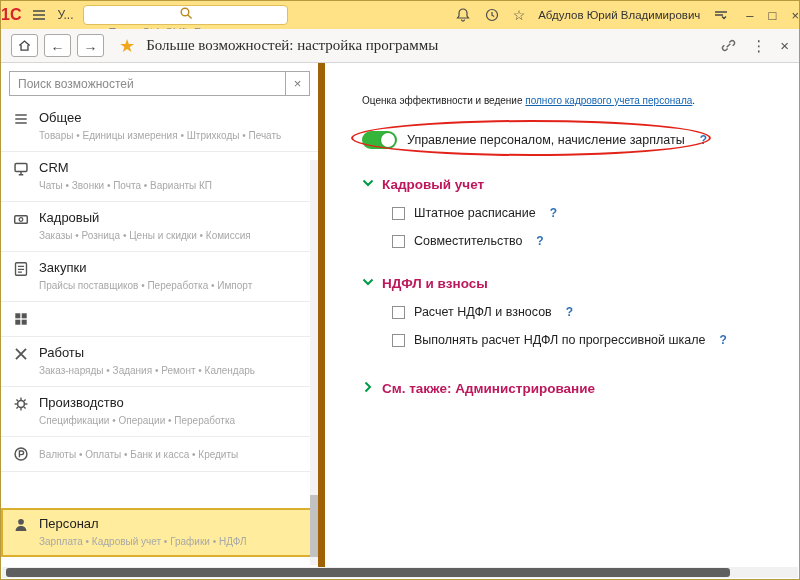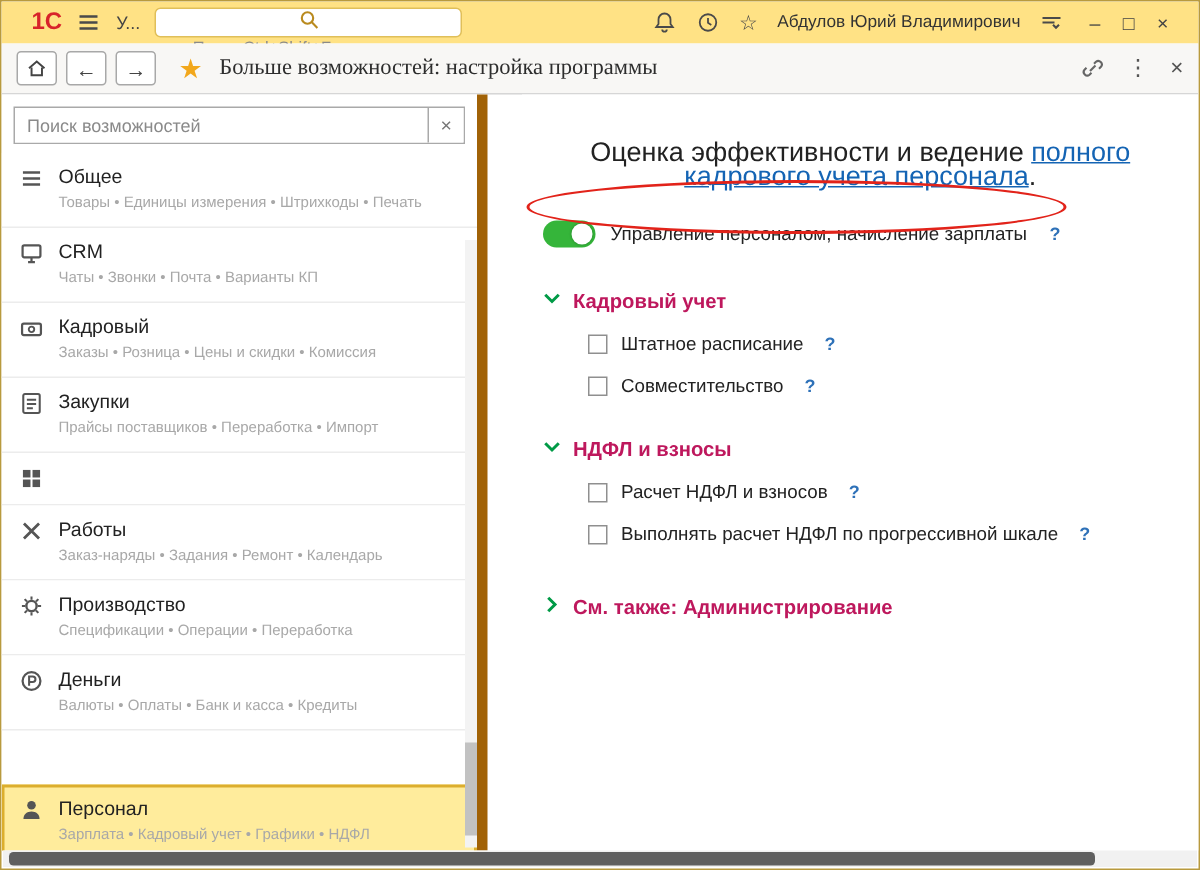--- a/index.html
+++ b/index.html
@@ -5,21 +5,21 @@
   * { margin:0; padding:0; box-sizing:border-box; }
   html,body { width:800px; height:580px; }
   body {
     font-family:"Liberation Sans", sans-serif;
     font-size:12px; color:#333; background:#fff;
     position:relative; overflow:hidden;
     border:1px solid #b89a3e;
   }
   
   .topbar { position:absolute; top:0; left:0; right:0; height:28px; background:#ffe285;
-            display:flex; align-items:center; padding:0 20px; gap:10px; }
+            display:flex; align-items:center; padding:0 0; gap:10px; }
   .logo { color:#d8232a; font-weight:bold; font-size:16px; line-height:1; }
   .win-label { font-size:12px; color:#444; }
   .tb-search { display:flex; align-items:center; gap:6px; background:#fff;
                border:1px solid #e0bf5a; border-radius:4px; height:20px; padding:0 8px; width:205px;flex-direction:column; }
   .tb-search input { border:none; outline:none; font-size:11px; width:155px; color:#555;
                      background:transparent; font-family:inherit; }
   input::placeholder { color:#8a8a8a; }
   .tb-right { margin-left:auto; display:flex; align-items:center; gap:13px; }
   .username { font-size:11.5px; color:#333; white-space:nowrap; }
   .glyph { color:#4a4a4a; font-size:14px; line-height:1; }
@@ -51,21 +51,21 @@
   .si-icon { width:16px; height:16px; margin-top:1px; flex:0 0 16px; }
   .si-label { font-size:13px; color:#222; line-height:16px; }
   .si-sub { font-size:10px; color:#a8a8a8; line-height:12px; margin-top:4px; }
   .side-item.selected { background:#ffec9c; border:2px solid #dcae2e; padding:6px 10px 7px 10px;margin-top:36px; }
   .sb-vtrack { position:absolute; top:97px; right:0; width:8px; bottom:2px; background:#f3f3f3; }
   .sb-vthumb { position:absolute; bottom:8px; right:0; width:8px; height:62px; background:#c2c2c2; }
 
   
   .content { position:absolute; top:62px; left:347px; right:0; bottom:12px; background:#fff;
              padding:30px 14px 0 14px; overflow:hidden; }
-  .intro { font-size:18px; color:#222; line-height:16px;text-align:center; }
+  .intro { font-size:10px; color:#222; line-height:16px; }
   .intro .link { color:#1464b4; text-decoration:underline; cursor:pointer; }
   .toggle-row { display:flex; align-items:center; gap:10px; margin-top:22px; }
   .toggle { width:35px; height:18px; border-radius:9px; background:#35b53a; position:relative;
             flex:0 0 35px; cursor:pointer; }
   .toggle .knob { position:absolute; right:2px; top:2px; width:14px; height:14px;
                   border-radius:50%; background:#fff; box-shadow:0 0 2px rgba(0,0,0,.3); }
   .row-label { font-size:12.5px; color:#222; }
   .help { color:#2e71b8; font-weight:600; font-size:12px; margin-left:5px; cursor:pointer; }
   .sec-header { display:flex; align-items:flex-start; gap:8px; margin-top:28px; color:#be185d;
                 font-size:13.5px; font-weight:700; cursor:pointer; }
@@ -251,21 +251,20 @@
     </div>
 
     <div class="side-item">
       <span class="si-icon">
         <svg viewBox="0 0 14 14" width="16" height="16">
             <circle cx="7" cy="7" r="5.2" fill="none" stroke="#555" stroke-width="1.3"></circle>
             <path d="M5.6 9.8V4.4h2.1a1.6 1.6 0 0 1 0 3.2H5.6" fill="none" stroke="#555" stroke-width="1.2"></path>
           </svg>
       </span>
       <div class="si-text">
-        <div class="si-label">Деньги</div>
         <div class="si-sub">Валюты • Оплаты • Банк и касса • Кредиты</div>
       </div>
     </div>
 
     <div class="side-item selected">
       <span class="si-icon">
         <svg viewBox="0 0 14 14" width="16" height="16">
             <circle cx="7" cy="4.2" r="2.5" fill="#555"></circle>
             <path d="M2.3 12.2c0-2.7 2.1-4.3 4.7-4.3s4.7 1.6 4.7 4.3z" fill="#555"></path>
           </svg>

